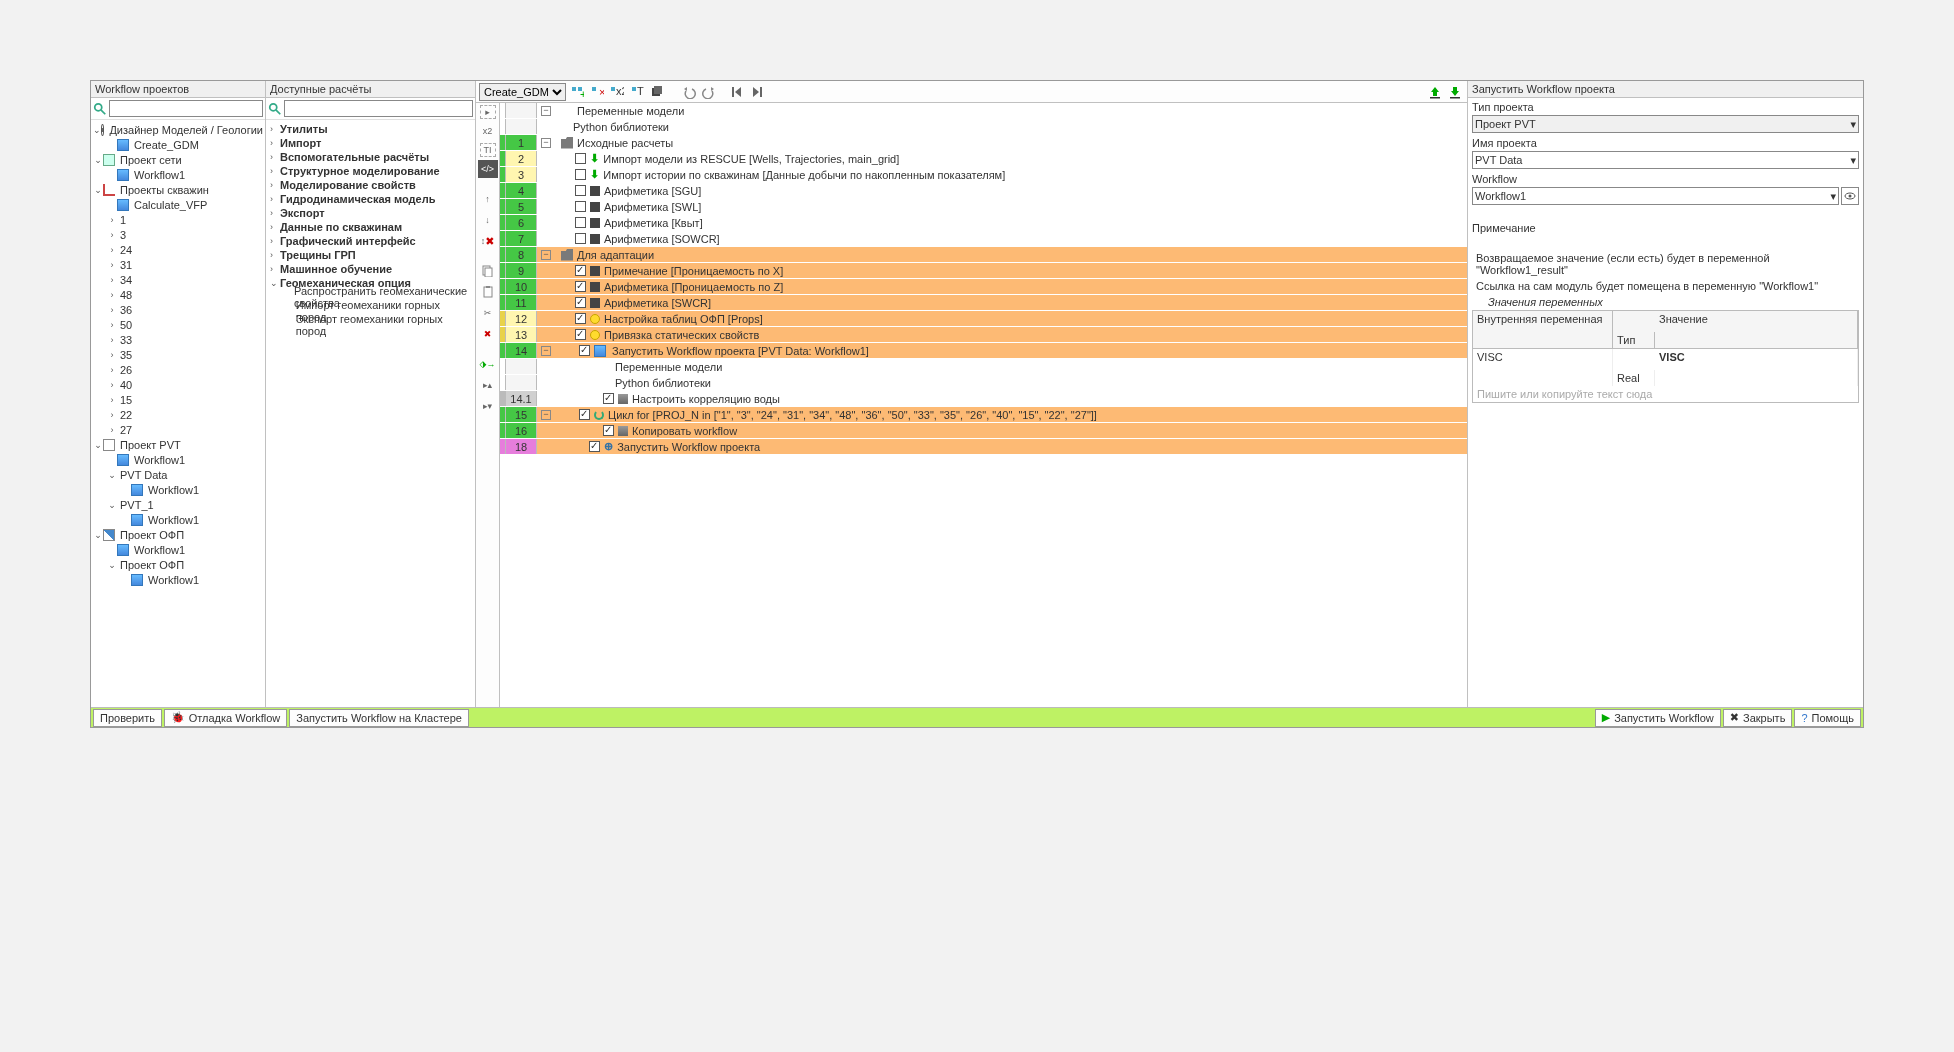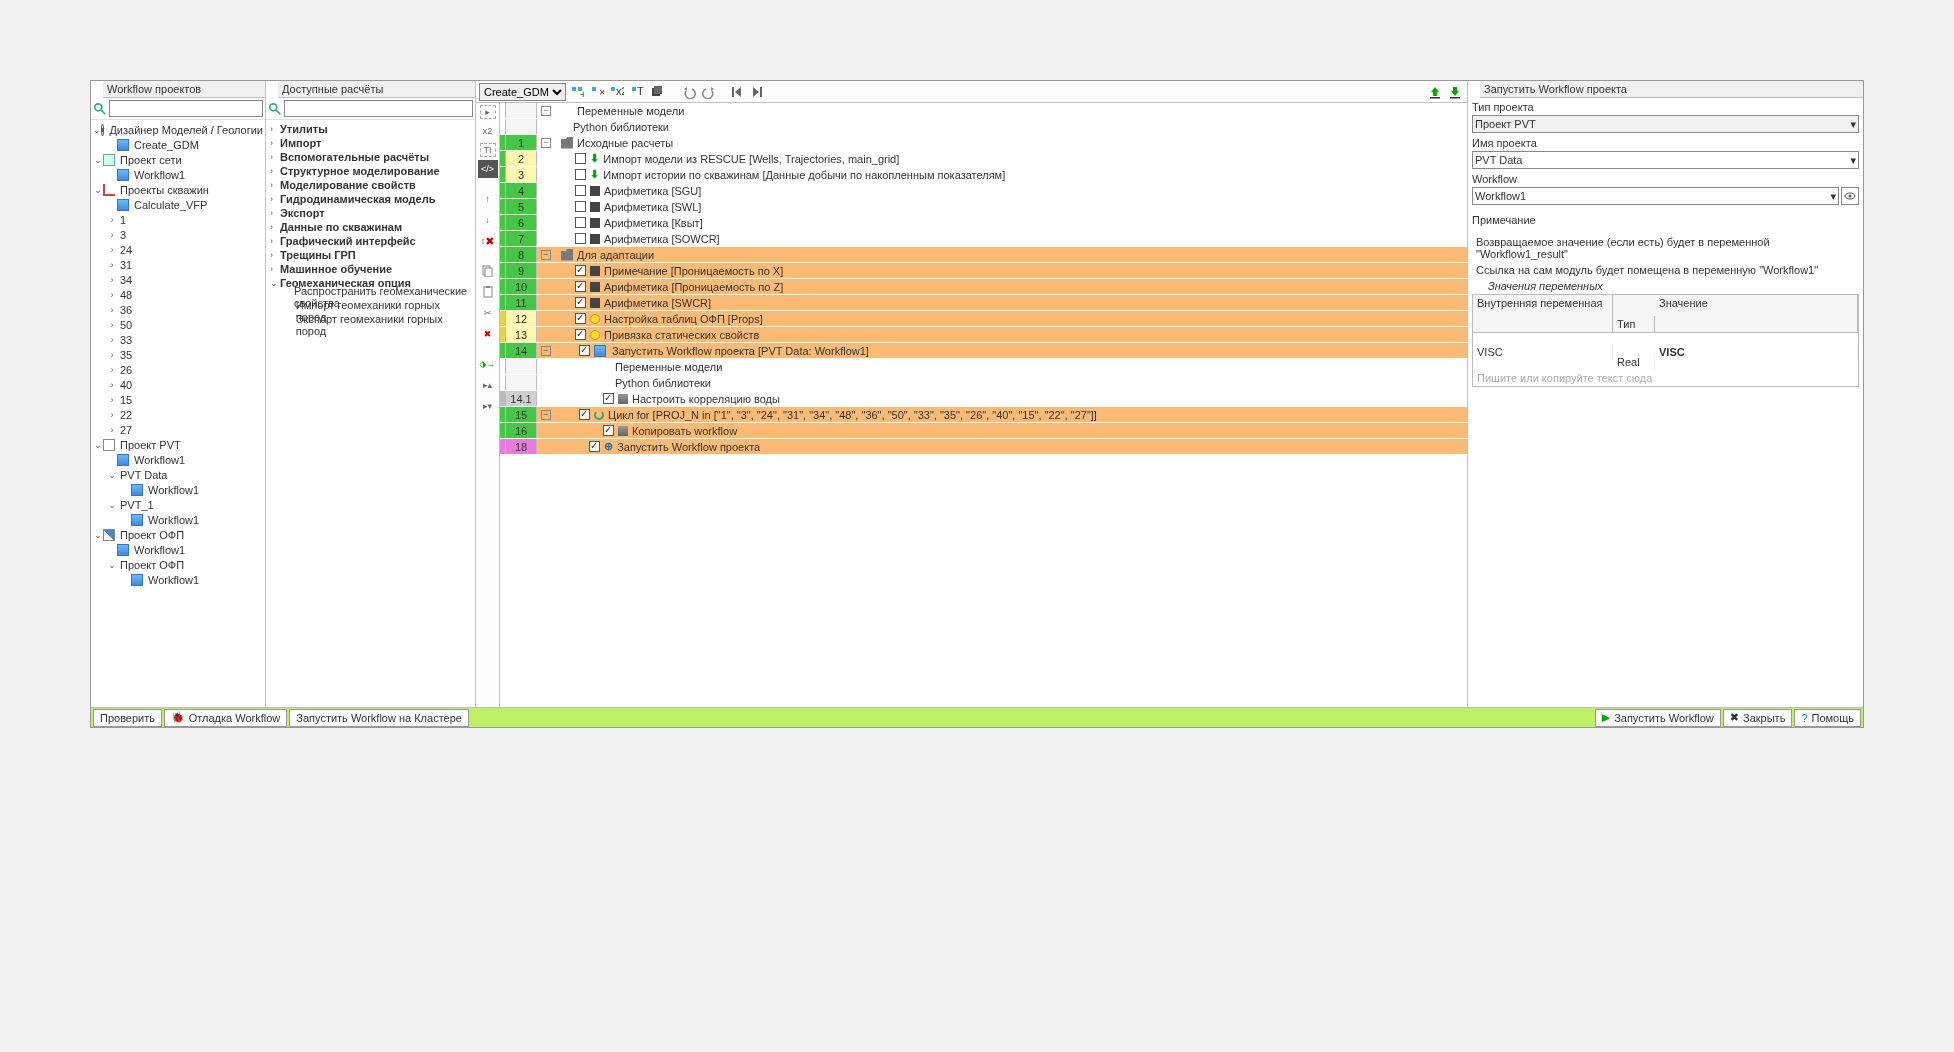--- a/index.html
+++ b/index.html
@@ -2,21 +2,21 @@
 <html><head>
 <meta charset="utf-8">
 <style>
 * { box-sizing: border-box; margin: 0; padding: 0; font-family: Tahoma, Arial, sans-serif; font-size: 11px; }
 body { background: #f2f2f2; padding: 80px 90px; color: #333; }
 .window { background: #fff; border: 1px solid #999; display: flex; flex-direction: column; height: 648px; }
 .body { display: flex; flex: 1; overflow: hidden; }
 
 
 .panel { border-right: 1px solid #c0c0c0; display: flex; flex-direction: column; overflow: hidden; }
-.panel-title { background: #f0f0f0; border-bottom: 1px solid #c0c0c0; padding: 2px 4px; font-size: 11px; margin-left: 12px; }
+.panel-title { background: #f0f0f0; border-bottom: 1px solid #c0c0c0; padding: 2px 4px; font-size: 11px; }
 .search-row { display: flex; align-items: center; padding: 2px; border-bottom: 1px solid #e0e0e0; }
 .search-row svg { margin-right: 2px; }
 .search-row input { flex: 1; border: 1px solid #888; padding: 1px 3px; font-size: 11px; height: 17px; }
 
 
 .panel-left { width: 175px; min-width: 175px; }
 .tree { overflow-y: auto; overflow-x: hidden; padding: 2px 0; flex: 1; }
 .tree-row { display: flex; align-items: center; padding: 0 2px; height: 15px; cursor: pointer; white-space: nowrap; }
 .tree-row .twist { width: 10px; text-align: center; font-size: 9px; color: #555; }
 .tree-row .lbl { margin-left: 3px; }
@@ -85,21 +85,21 @@
 .prop .combo { display: flex; align-items: center; justify-content: space-between; }
 .wf-combo-row { display: flex; gap: 2px; align-items: center; }
 .wf-combo-row .combo { flex: 1; }
 .eye-btn { width: 18px; height: 18px; border: 1px solid #888; display: flex; align-items: center; justify-content: center; cursor: pointer; }
 .note { font-size: 11px; padding: 2px 8px; }
 .vars-title { padding: 2px 20px; font-style: italic; }
 .vars-table { border: 1px solid #bbb; margin: 0 4px; }
 .vars-head { display: flex; background: #f5f5f5; }
 .vars-head div { border-right: 1px solid #bbb; border-bottom: 1px solid #bbb; padding: 2px 4px; }
 .vc1 { width: 140px; } .vc2 { width: 42px; margin-top: 21px; } .vc3 { flex: 1; }
-.vars-row { display: flex; align-items: center; }
+.vars-row { display: flex; }
 .vars-row div { border-right: 1px solid #eee; padding: 2px 4px; }
 .vars-row .vc3 { font-weight: bold; }
 .vars-input { color: #aaa; padding: 2px 4px; font-style: normal; }
 
 
 .footer { border-top: 1px solid #bbb; background: #bef264; display: flex; align-items: center; height: 20px; padding: 0 2px; gap: 2px; }
 .f-btn { border: 1px solid #999; background: #fdfdfd; padding: 1px 6px; height: 18px; display: flex; align-items: center; gap: 4px; cursor: pointer; font-size: 11px; }
 .footer .spacer { flex: 1; }
 </style>
 </head>
@@ -708,21 +708,21 @@
               <span>▾</span>
             </div>
         <div class="eye-btn">
               <svg width="12" height="12">
                 <ellipse cx="6" cy="6" rx="5" ry="3" fill="none" stroke="#555"></ellipse>
                 <circle cx="6" cy="6" r="1.5" fill="#555"></circle>
               </svg>
             </div>
       </div>
     </div>
-    <div class="prop-lbl" style="padding:8px 4px">Примечание</div>
+    <div class="prop-lbl" style="padding:16px 4px">Примечание</div>
     <div class="note">Возвращаемое значение (если есть) будет в переменной "Workflow1_result"</div>
     <div class="note">Ссылка на сам модуль будет помещена в переменную "Workflow1"</div>
     <div class="vars-title">Значения переменных</div>
     <div class="vars-table">
       <div class="vars-head">
         <div class="vc1">Внутренняя переменная</div>
         <div class="vc2">Тип</div>
         <div class="vc3">Значение</div>
       </div>
       <div class="vars-row">

